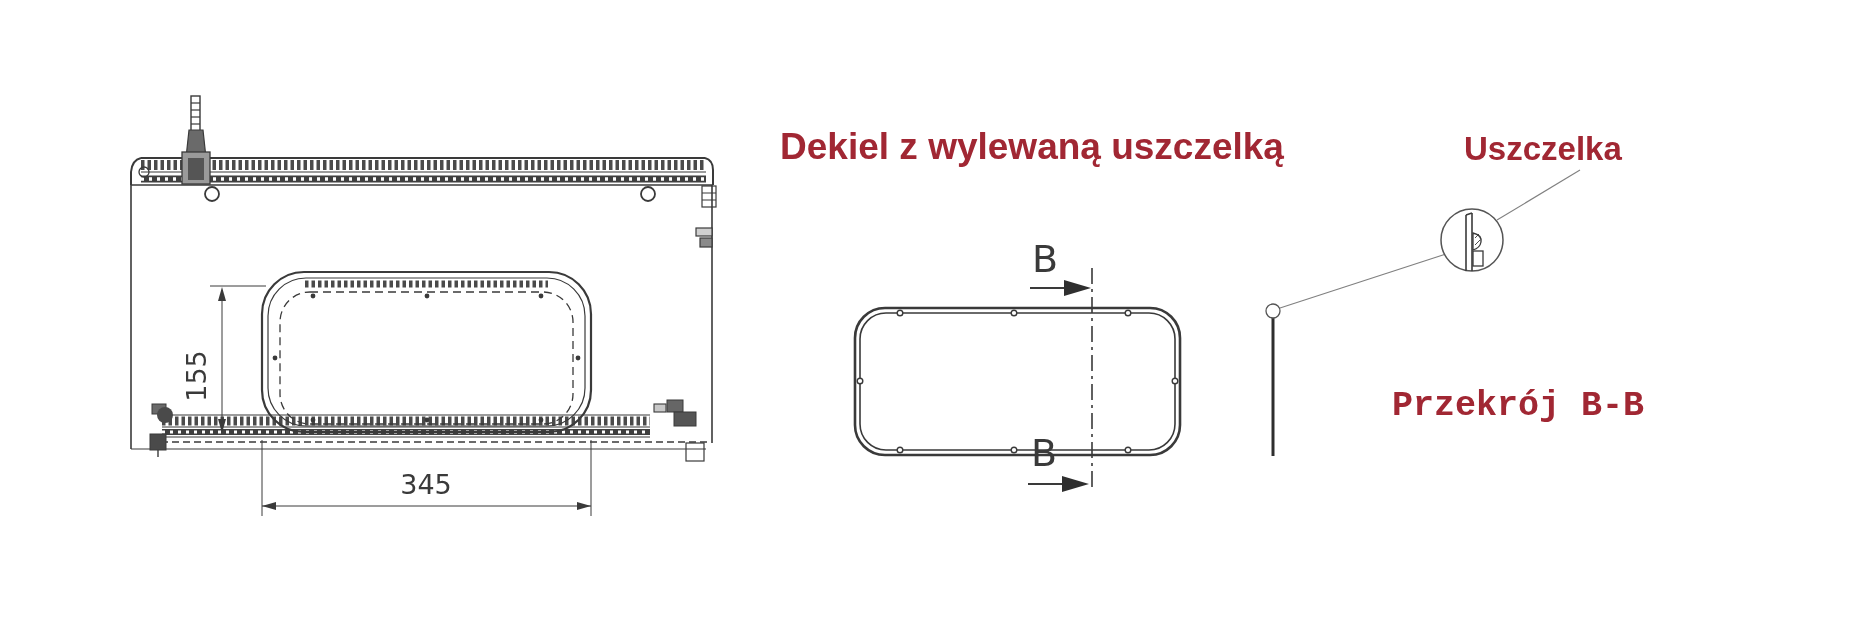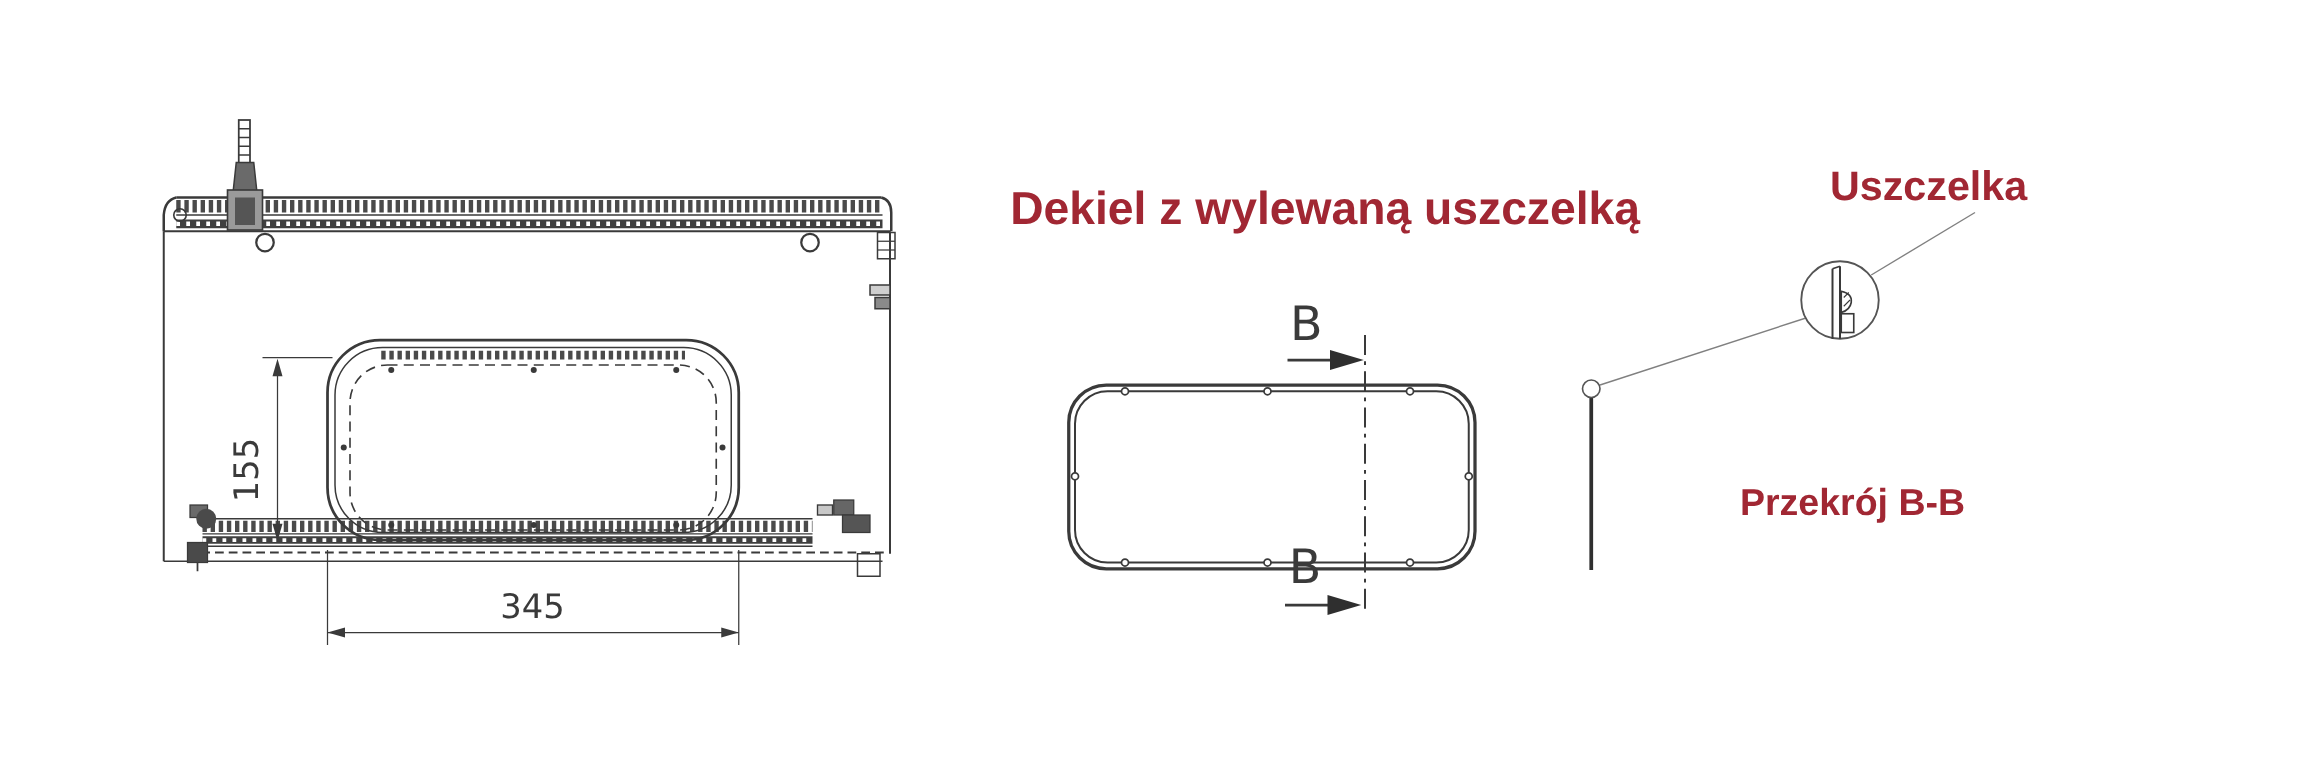--- a/index.html
+++ b/index.html
@@ -6,26 +6,26 @@
   .stage{
     position:relative;width:1850px;height:627px;background:#ffffff;
     font-family:"Liberation Sans", sans-serif;overflow:hidden;
   }
   .stage svg{position:absolute;left:0;top:0;}
   .caption{
     position:absolute;color:#A12733;font-weight:700;
     font-family:"Liberation Sans", sans-serif;
   }
   .caption.main{
-    left:752px;top:124px;width:560px;text-align:right;
-    font-size:37px;line-height:45px;margin-top:20px;
+    left:752px;top:124px;width:560px;text-align:center;
+    font-size:37px;line-height:45px;
   }
   .caption.main span{display:block;}
   .caption.gasket{left:1464px;top:130px;font-size:33px;}
-  .caption.section{left:1392px;top:386px;font-size:30px;}
+  .caption.section{left:1392px;top:386px;font-size:35px;font-family:Liberation Mono, monospace;}
   .dimtext{
     font-family:"DejaVu Sans", sans-serif;fill:#3A3A3A;
   }
 </style>
 </head>
 <body>
 
 <div class="stage">
 
   <svg width="1850" height="627" viewBox="0 0 1850 627">

